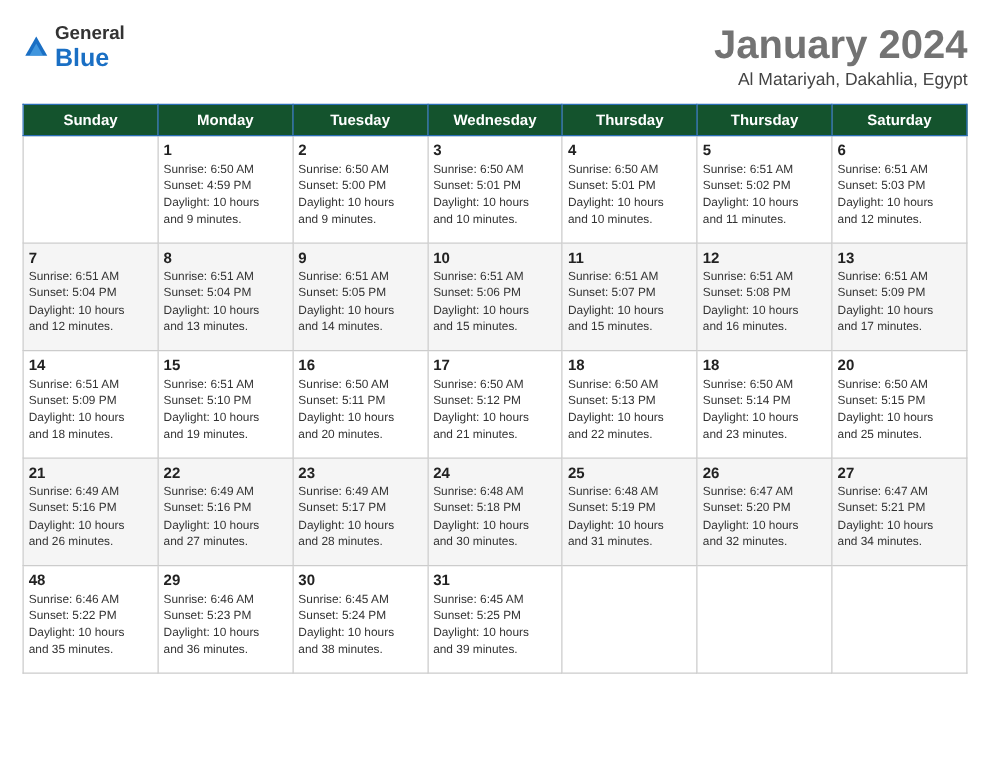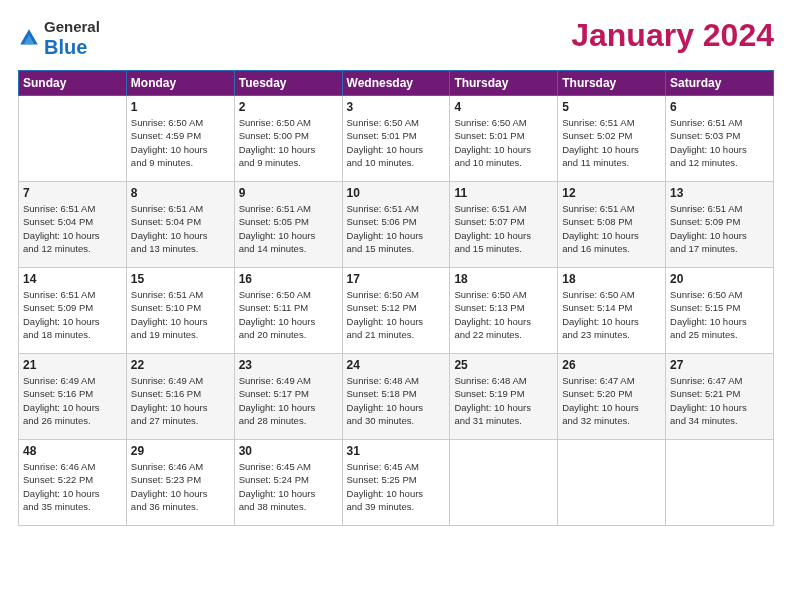--- a/index.html
+++ b/index.html
@@ -40,38 +40,38 @@
     .logo-icon {
       width: 22px;
       height: 22px;
     }
     .title-block {
       text-align: right;
     }
     .cal-title {
       font-size: 32px;
       font-weight: bold;
-      color: #be185d;
+      color: #737373;
       line-height: 1.1;
     }
     .cal-subtitle {
       font-size: 14px;
       color: #444;
       margin-top: 2px;
     }
     table {
       width: 100%;
       border-collapse: collapse;
       font-size: 10.5px;
     }
     thead tr th {
-      background: #701a75;
+      background: #14532d;
       color: #fff;
       padding: 5px 4px;
-      text-align: left;
+      text-align: center;
       font-size: 12px;
       font-weight: bold;
       border: 1px solid #2a6db5;
     }
     tbody tr td {
       border: 1px solid #ccc;
       vertical-align: top;
       padding: 4px 4px 4px 4px;
       width: calc(100% / 7);
       min-height: 80px;
@@ -113,20 +113,21 @@
         <div>
           <span class="logo-text-general">General</span>
         </div>
         <div>
           <span class="logo-text-blue">Blue</span>
         </div>
       </div>
     </div>
     <div class="title-block">
       <div class="cal-title">January 2024</div>
+      <div class="cal-subtitle">Al Matariyah, Dakahlia, Egypt</div>
     </div>
   </div>
 
   <table>
     <thead>
       <tr>
         <th>Sunday</th>
         <th>Monday</th>
         <th>Tuesday</th>
         <th>Wednesday</th>

